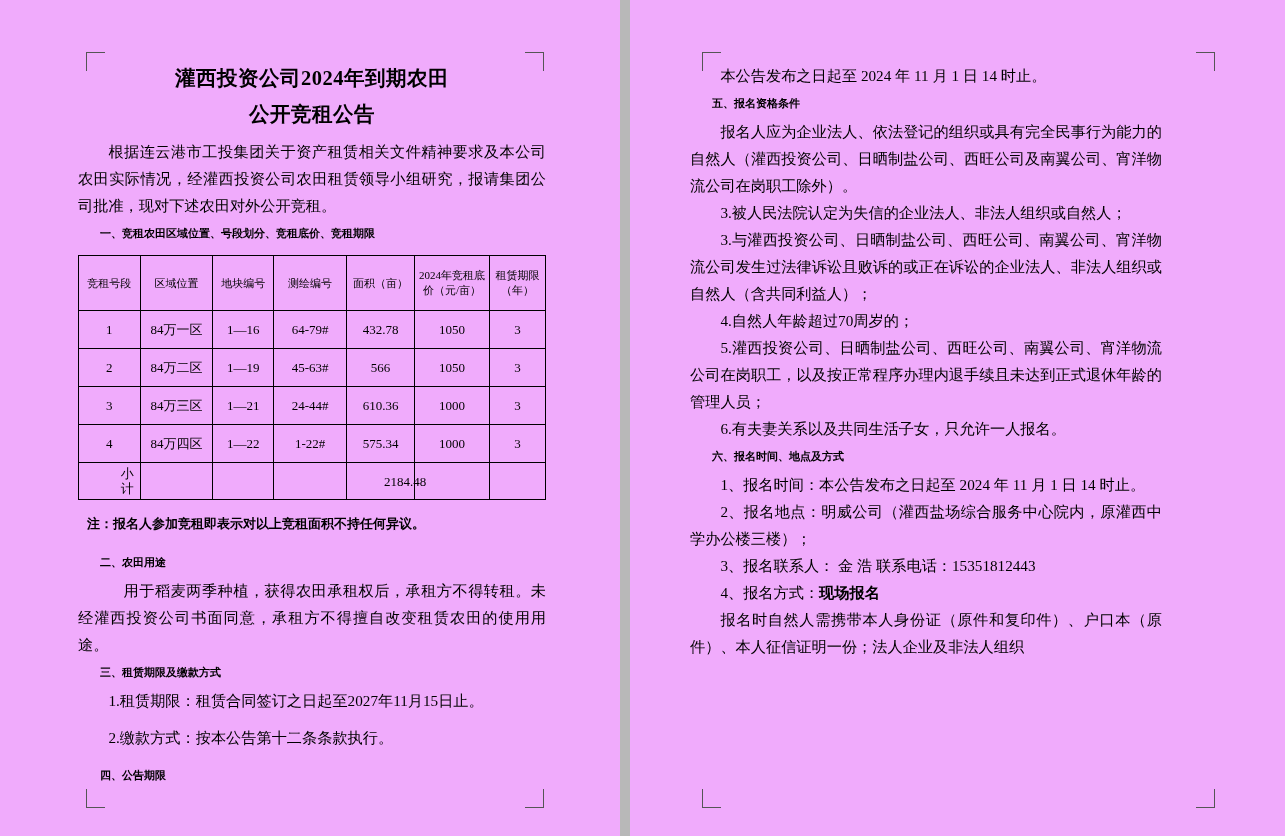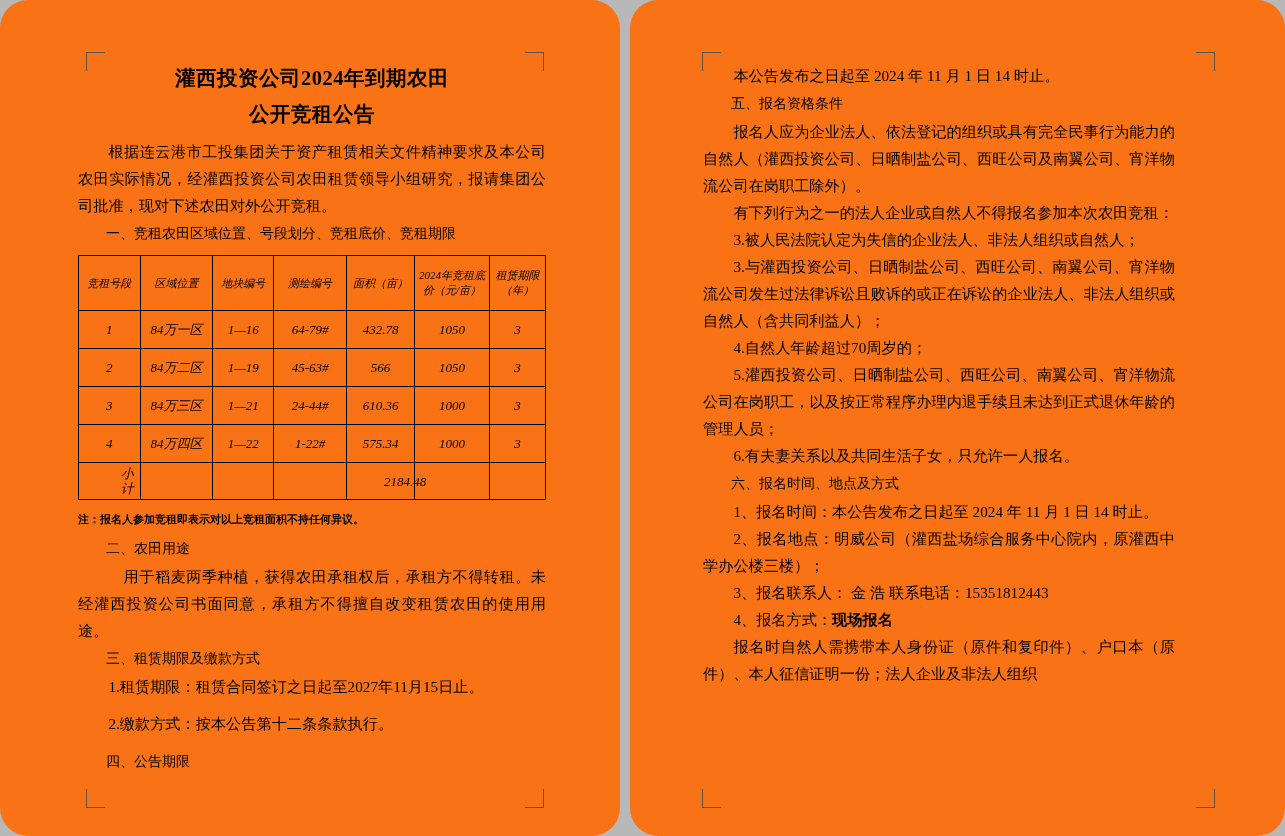--- a/index.html
+++ b/index.html
@@ -15,24 +15,23 @@
   }
   .workspace {
     position: relative;
     width: 1285px;
     height: 836px;
     background: #b8b8b8;
     display: flex;
   }
   .page {
     position: relative;
-    background: #f97316;
+    background: #f0abfc;
     height: 836px;
     box-sizing: border-box;
-    border-radius: 28px;
   }
   .page-left {
     width: 620px;
   }
   .page-gap {
     width: 10px;
     background: #b8b8b8;
     height: 836px;
   }
   .page-right {
@@ -53,21 +52,21 @@
   .content {
     position: absolute;
     box-sizing: border-box;
   }
   .content-left {
     left: 78px;
     top: 60px;
     width: 468px;
   }
   .content-right {
-    left: 73px;
+    left: 60px;
     top: 62px;
     width: 472px;
   }
   .title {
     text-align: center;
     font-weight: bold;
     font-size: 20.5px;
     line-height: 36px;
     letter-spacing: 0.5px;
     color: #000;
@@ -76,44 +75,43 @@
     margin: 0;
     font-size: 15.2px;
     line-height: 27px;
     color: #000;
     text-align: justify;
   }
   p.indent2 { text-indent: 2em; }
   p.indent3 { text-indent: 3em; }
   .heading {
     margin: 0;
-    font-size: 14px;
+    font-size: 11px;
     line-height: 29px;
-    font-weight: normal;
+    font-weight: bold;
     text-indent: 2em;
     color: #000;
   }
   .note {
-    margin: 0;
-    font-size: 11px;
+    margin: 9px;
+    font-size: 13px;
     line-height: 30px;
     font-weight: bold;
     color: #000;
   }
   .underline { }
   .bold { font-weight: bold; }
   .spacer6 { height: 6px; }
   .spacer10 { height: 10px; }
 
   table.bid-table {
     border-collapse: collapse;
     width: 100%;
     margin: 7px 0 4px 0;
     table-layout: fixed;
-    font-style: italic;
   }
   table.bid-table td, table.bid-table th {
     border: 1px solid #000;
     text-align: center;
     vertical-align: middle;
     font-size: 11.5px;
     font-weight: normal;
     padding: 2px 1px;
     line-height: 15px;
     color: #000;
@@ -237,21 +235,20 @@
   <div class="page page-right">
     <div class="crop tl" style="left:72px; top:52px;"></div>
     <div class="crop tr" style="right:70px; top:52px;"></div>
     <div class="crop bl" style="left:72px; bottom:28px;"></div>
     <div class="crop br" style="right:70px; bottom:28px;"></div>
 
     <div class="content content-right">
       <p class="para indent2">本公告发布之日起至 2024 年 11 月 1 日 14 时止。</p>
       <div class="heading">五、报名资格条件</div>
       <p class="para indent2">报名人应为企业法人、依法登记的组织或具有完全民事行为能力的自然人（灌西投资公司、日晒制盐公司、西旺公司及南翼公司、宵洋物流公司在岗职工除外）。</p>
-      <p class="para indent2">有下列行为之一的法人企业或自然人不得报名参加本次农田竞租：</p>
       <p class="para indent2">3.被人民法院认定为失信的企业法人、非法人组织或自然人；</p>
       <p class="para indent2">3.与灌西投资公司、日晒制盐公司、西旺公司、南翼公司、宵洋物流公司发生过法律诉讼且败诉的或正在诉讼的企业法人、非法人组织或自然人（含共同利益人）；</p>
       <p class="para indent2">4.自然人年龄超过70周岁的；</p>
       <p class="para indent2">5.灌西投资公司、日晒制盐公司、西旺公司、南翼公司、宵洋物流公司在岗职工，以及按正常程序办理内退手续且未达到正式退休年龄的管理人员；</p>
       <p class="para indent2">6.有夫妻关系以及共同生活子女，只允许一人报名。</p>
       <div class="heading">六、报名时间、地点及方式</div>
       <p class="para indent2">1、报名时间：本公告发布之日起至 2024 年 11 月 1 日 14 时止。</p>
       <p class="para indent2">2、报名地点：明威公司（灌西盐场综合服务中心院内，原灌西中学办公楼三楼）；</p>
       <p class="para indent2">3、报名联系人：  金 浩    联系电话：15351812443</p>
       <p class="para indent2"><span>4、报名方式：</span><span class="bold">现场报名</span></p>

